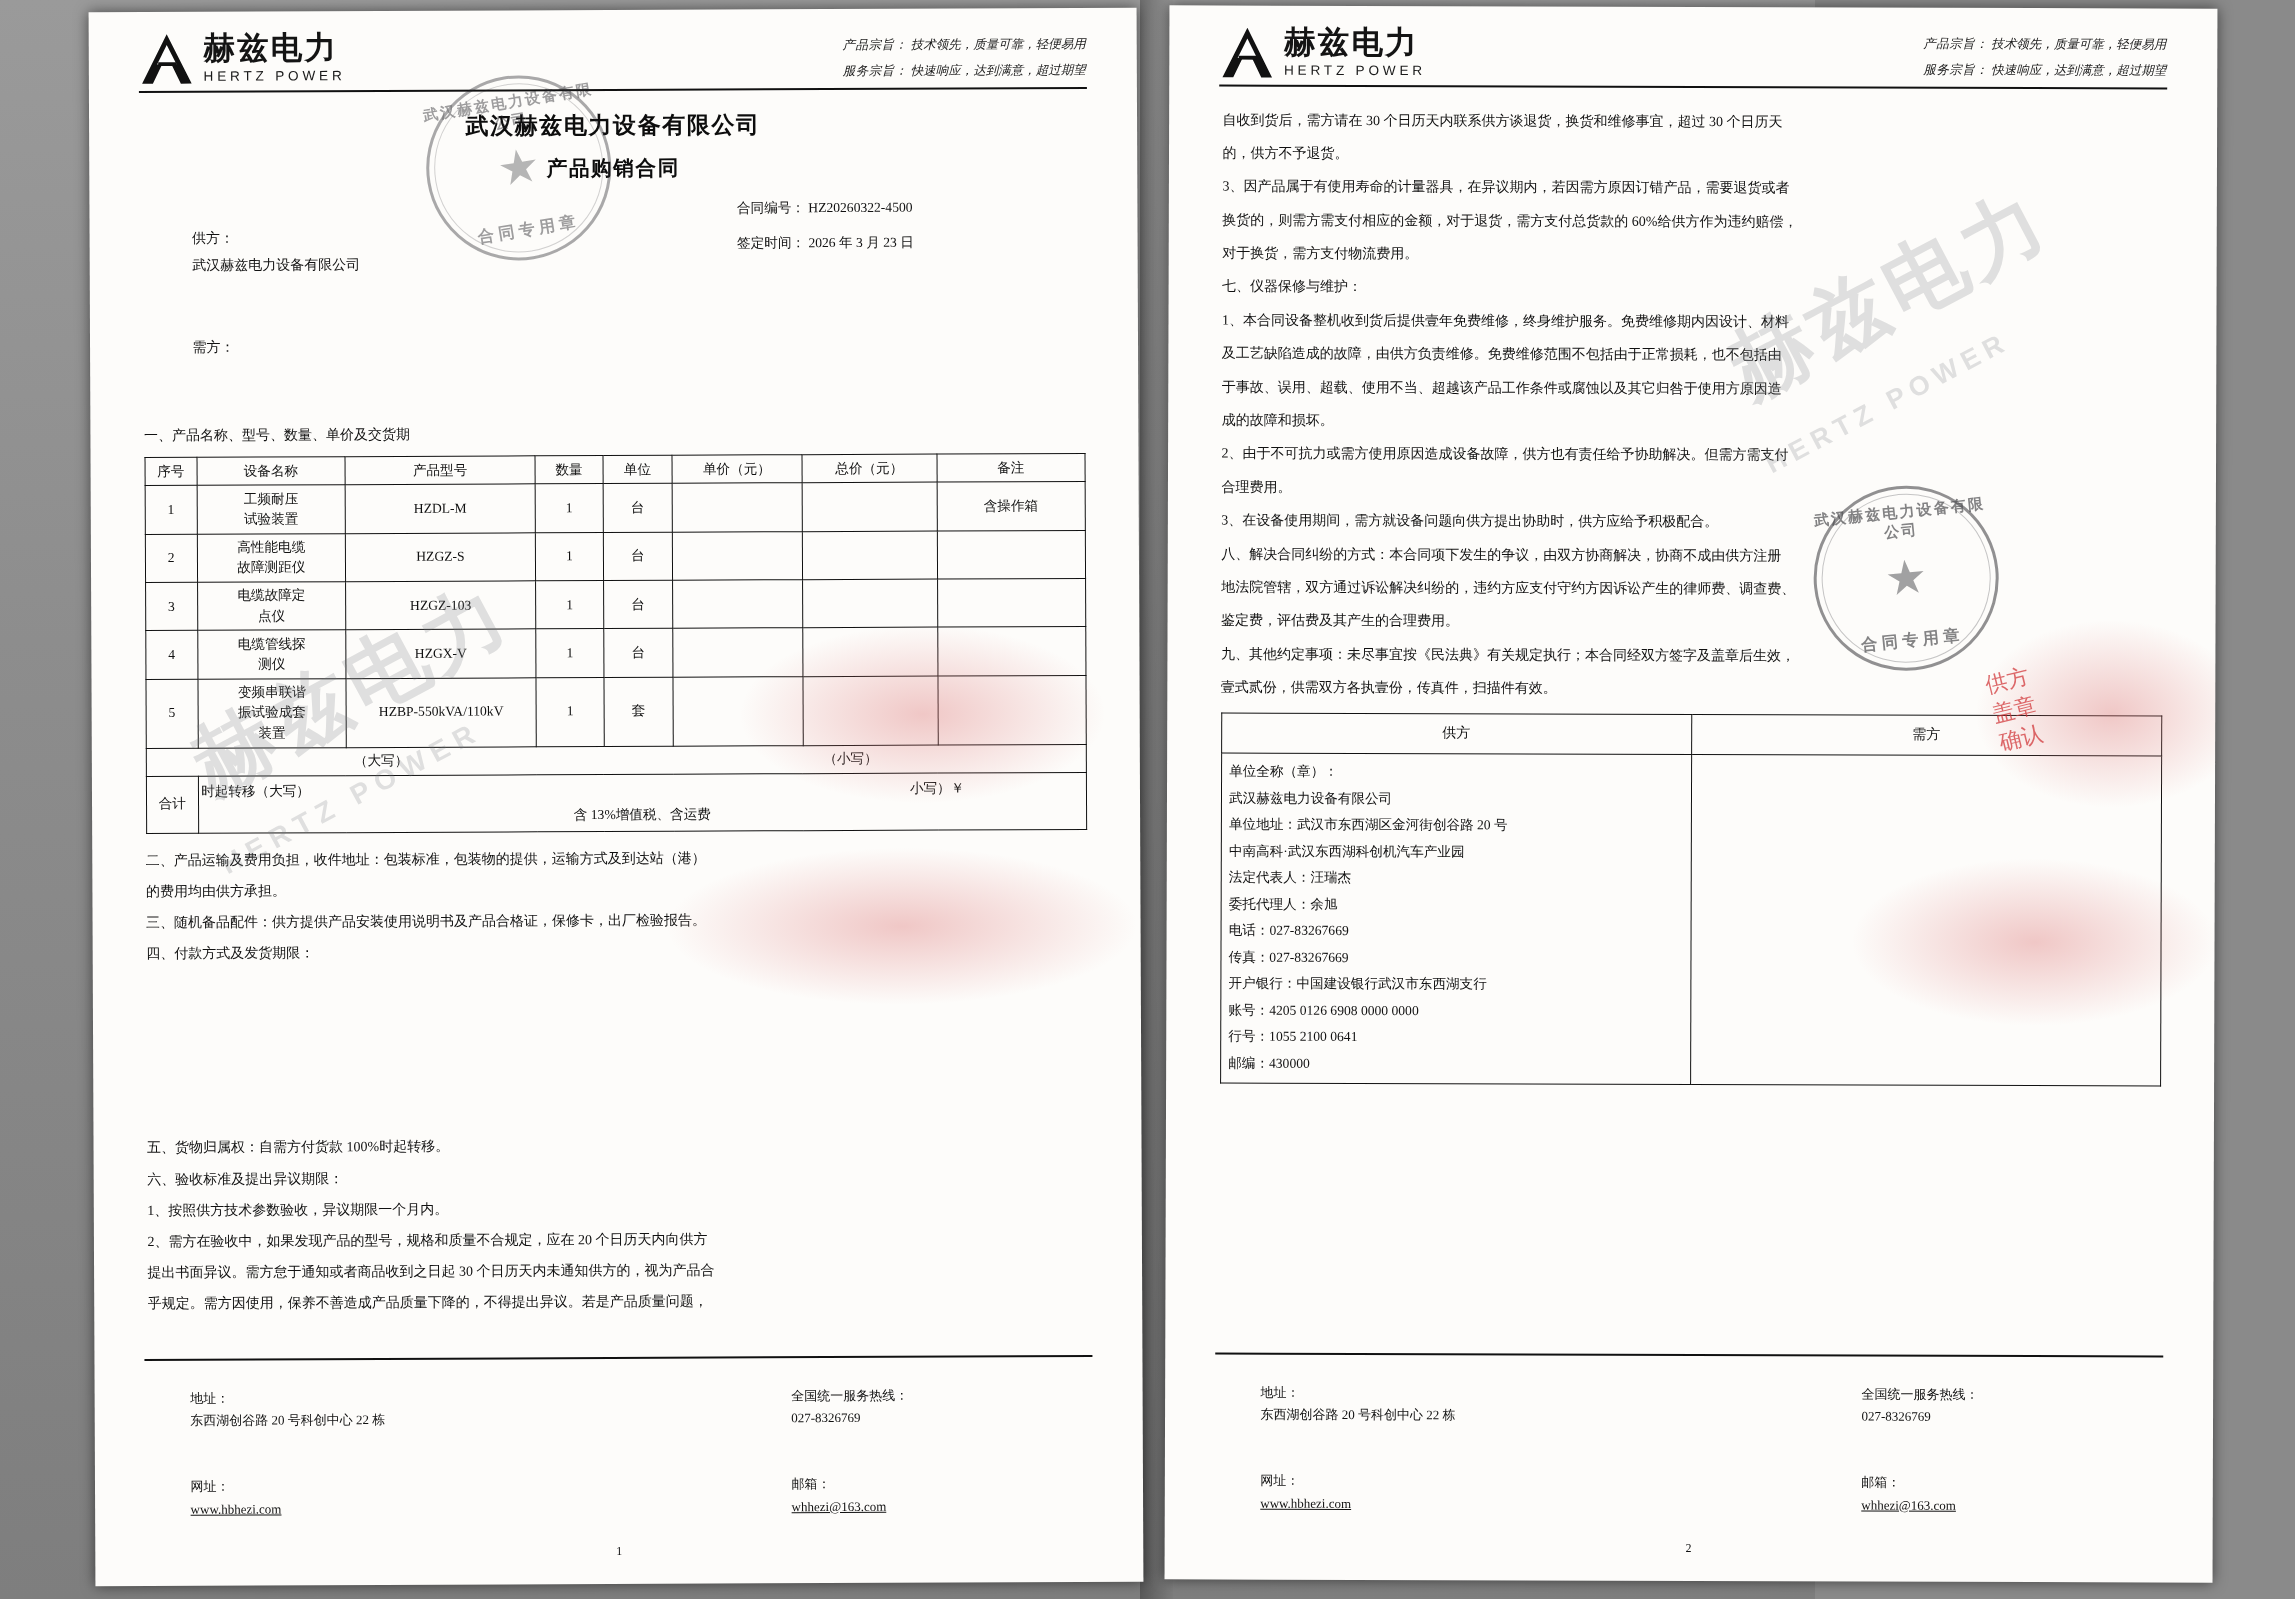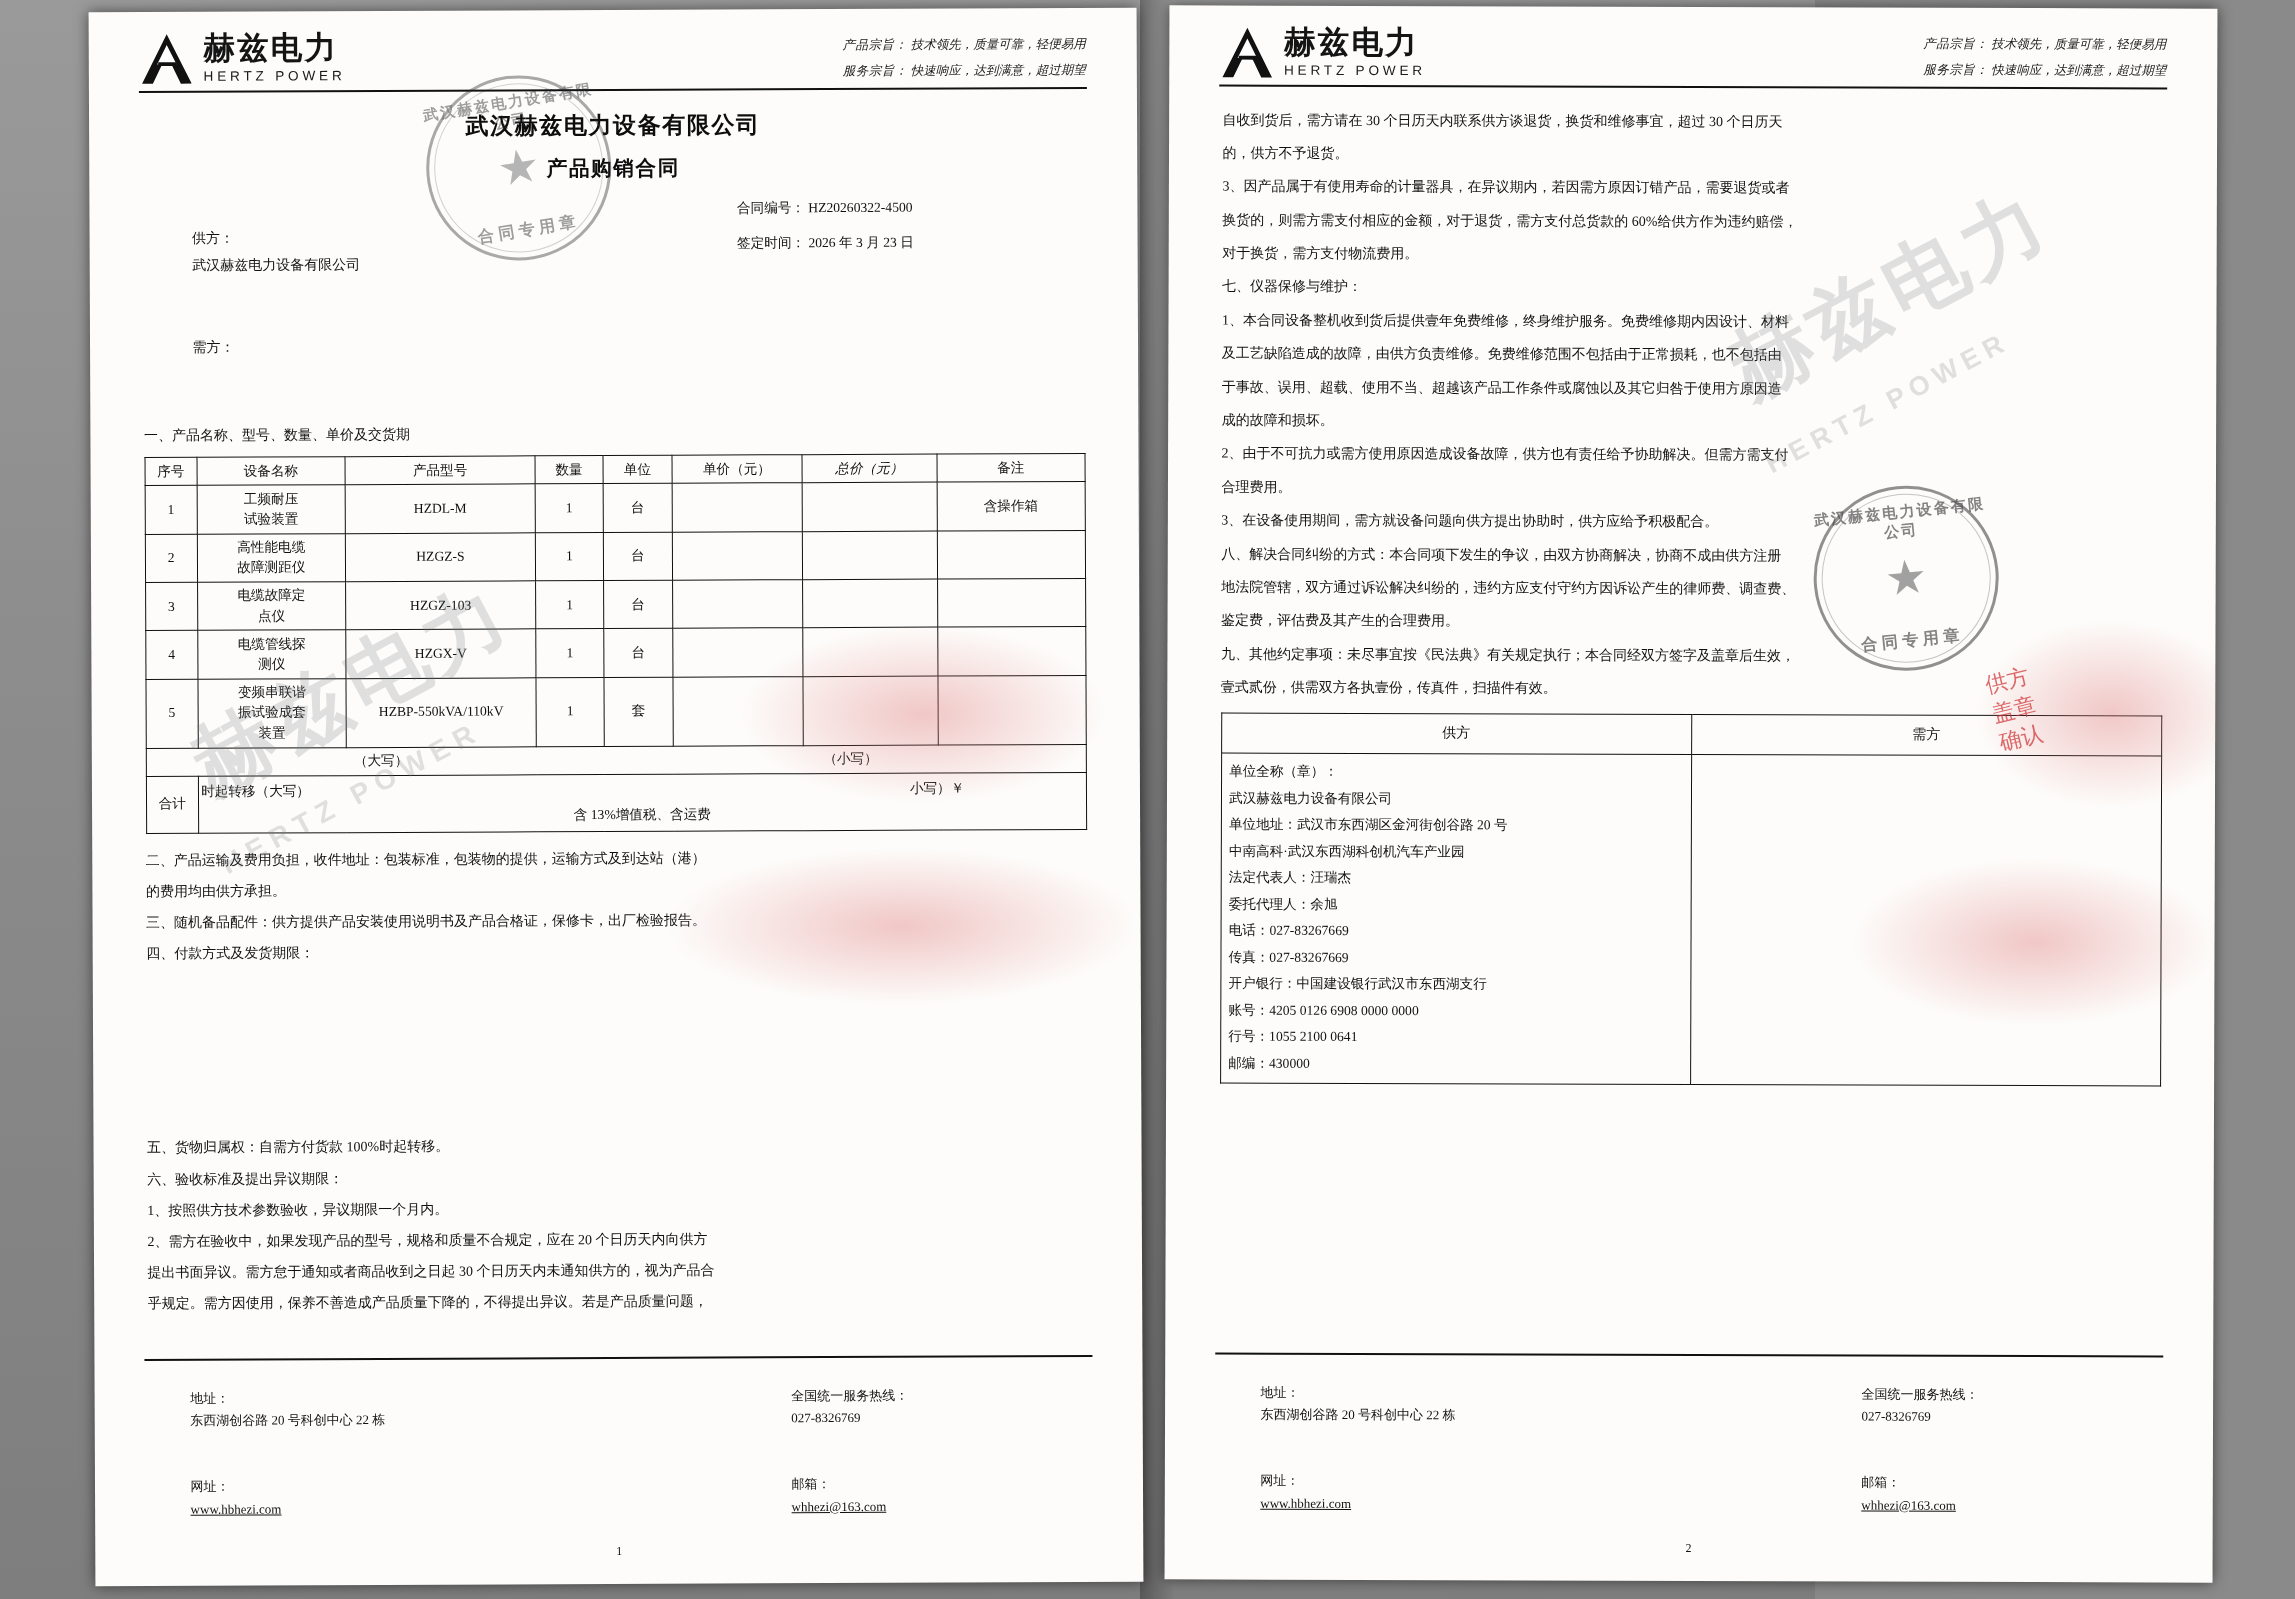--- a/index.html
+++ b/index.html
@@ -151,21 +151,21 @@
     padding: 3.3px 2.2px;
     line-height: 1.5;
   }
   table.goods th { font-weight: normal; }
   .c-no { width: 41px; }
   .c-name { width: 125px; }
   .c-model { width: 163px; }
   .c-qty { width: 54px; }
   .c-unit { width: 56px; }
   .c-price { width: 109px; margin-top: 24px; }
-  .c-total { width: 114px; font-style: italic; }
+  .c-total { width: 114px; }
   .c-note { width: 125px; }
   .big-small {
     display: flex;
     justify-content: space-around;
   }
   .total-cell { text-align: left; padding-left: 6.5px; }
   .total-stack div { padding: 2.2px 0; }
   
   .clauses {
     margin: 12px 22px 0 22px;

